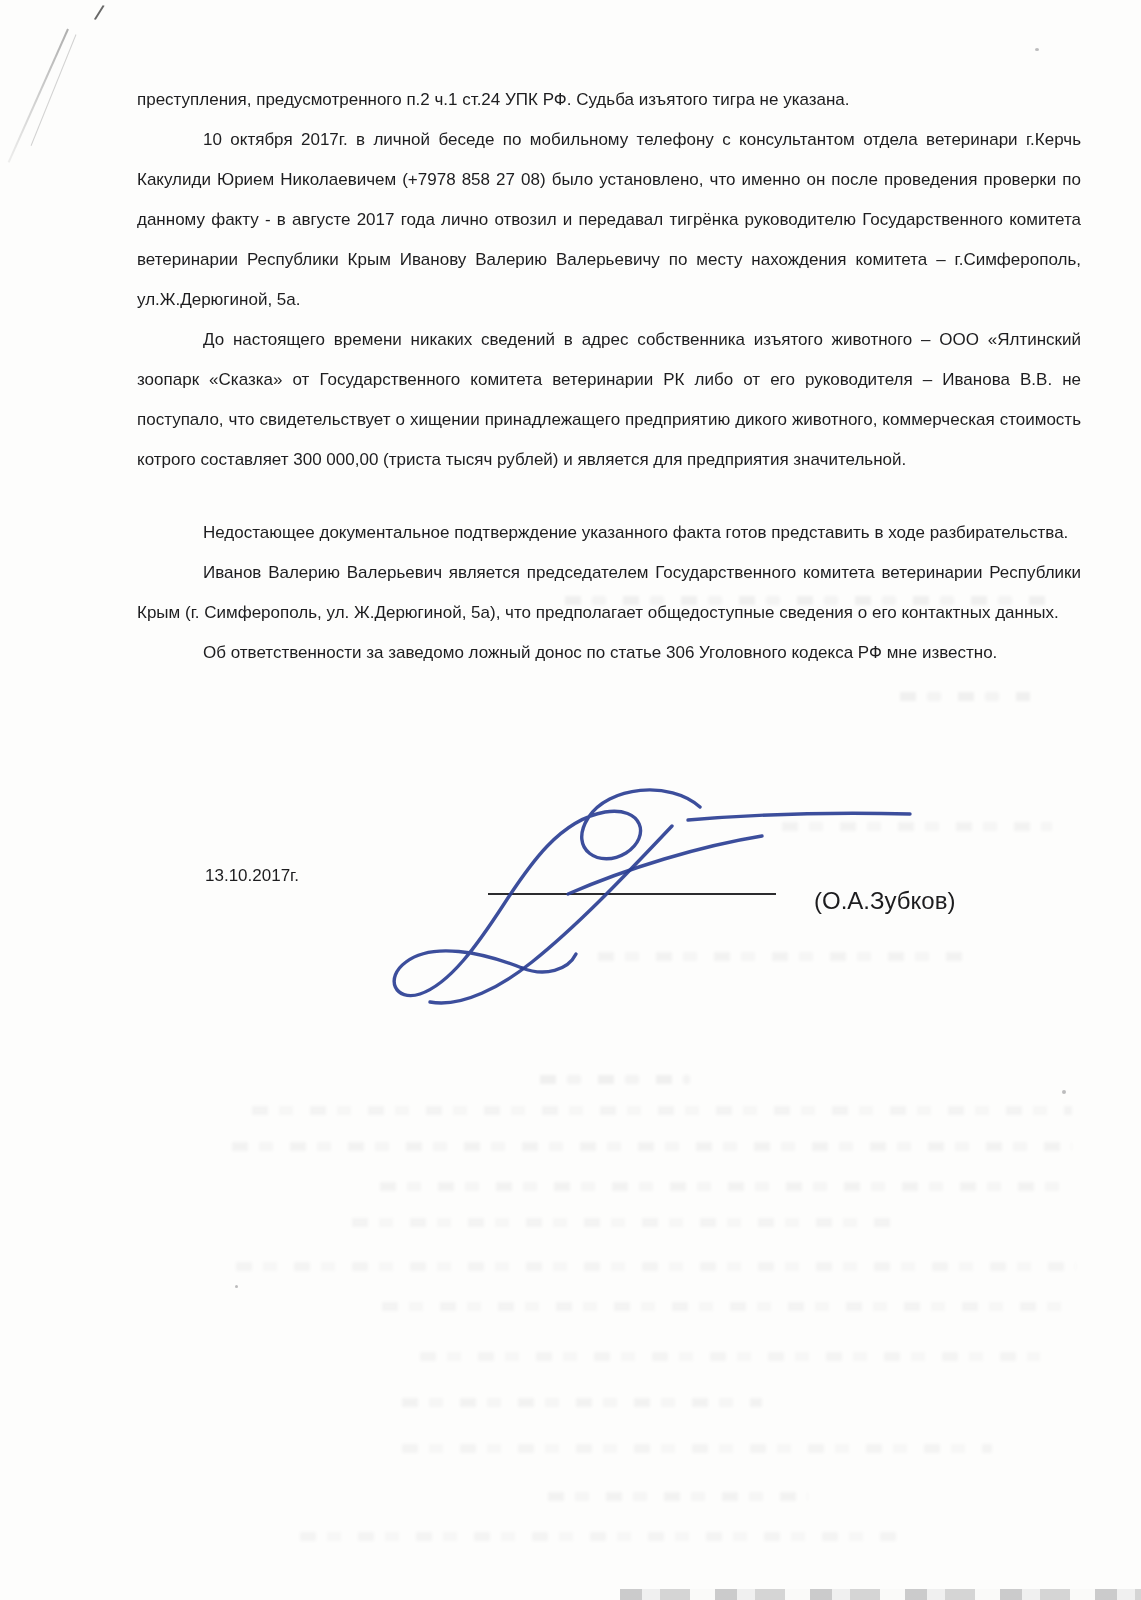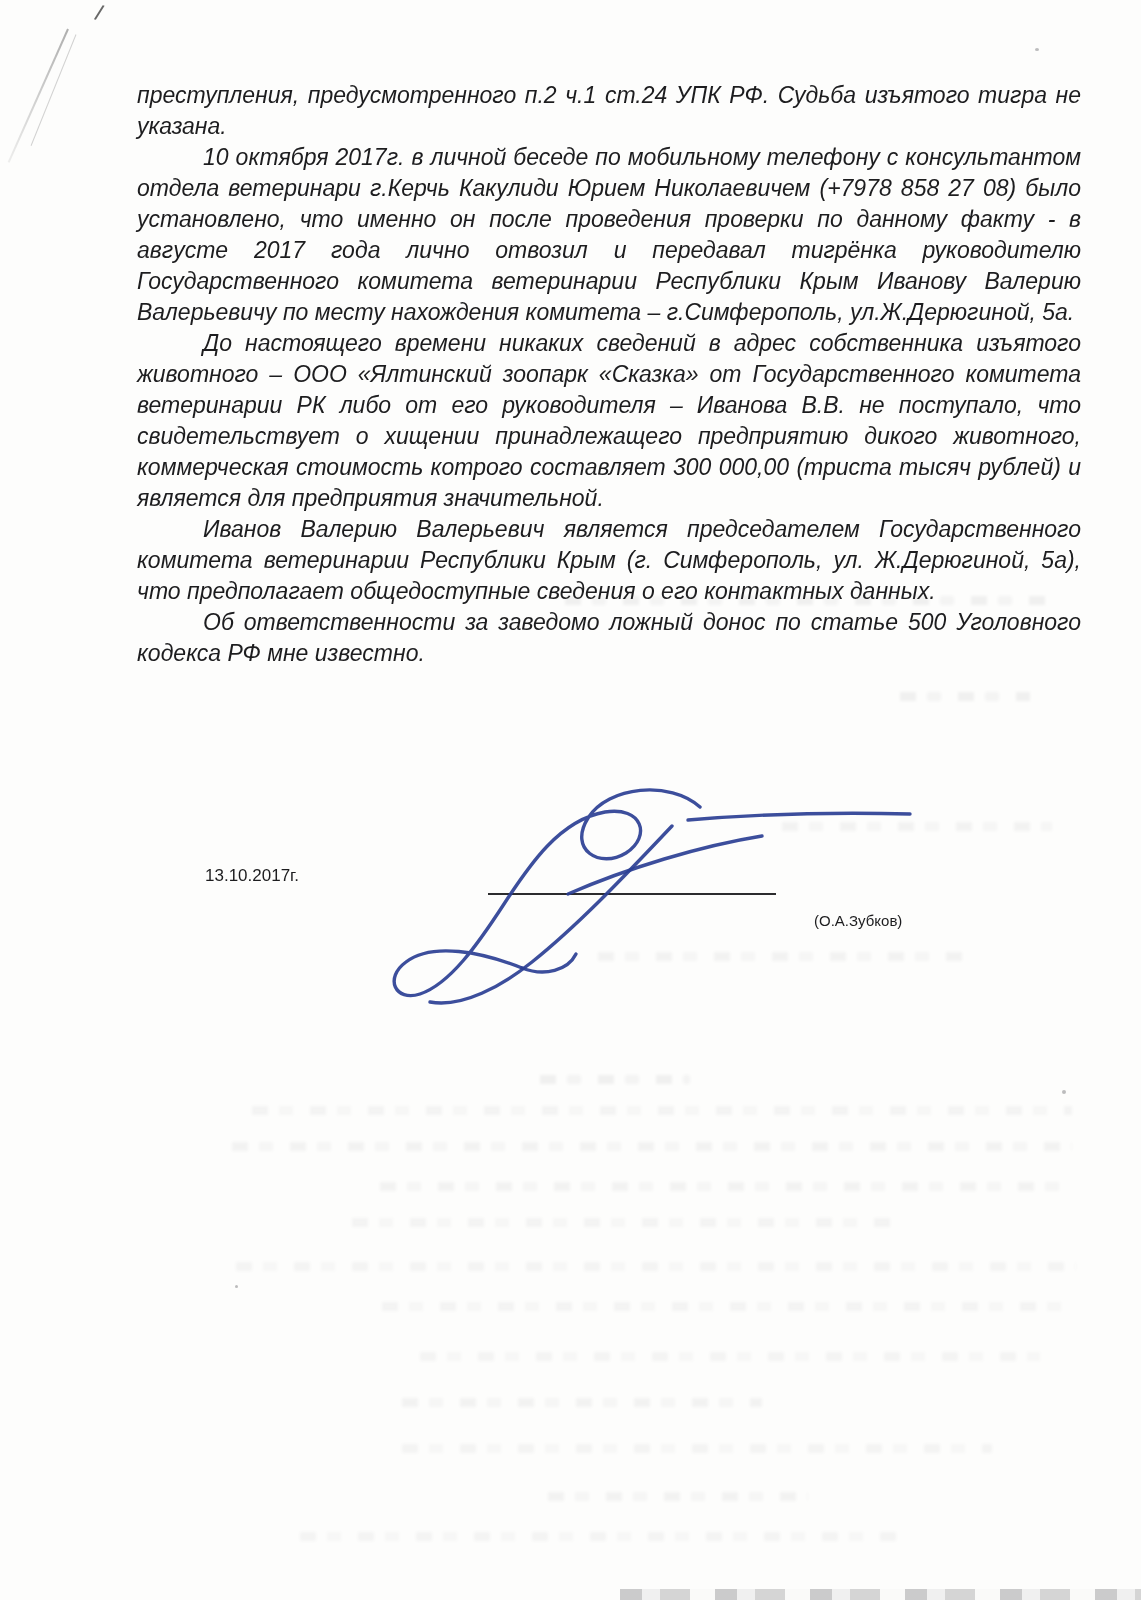--- a/index.html
+++ b/index.html
@@ -12,24 +12,23 @@
     font-family: "Liberation Sans", sans-serif;
     color: #1d1d1f;
   }
 
   
   .content {
     position: absolute;
     left: 137px;
     top: 80px;
     width: 944px;
-    font-size: 23px;
-    line-height: 31px;
+    font-size: 17px;
+    line-height: 40px;
     text-align: justify;
-    font-style: italic;
   }
   .para { margin: 0; text-indent: 66px; }
   .para.noindent { text-indent: 0; }
   .para.gap-before { margin-top: 33px; }
 
   
   .sig-date {
     position: absolute;
     left: 205px;
     top: 866px;
@@ -39,22 +38,22 @@
     position: absolute;
     left: 488px;
     top: 838px;
     width: 288px;
     height: 55px;
     border-bottom: 2px solid #2c2c2e;
   }
   .sig-name {
     position: absolute;
     left: 814px;
-    top: 912px;
-    font-size: 15px;
+    top: 887px;
+    font-size: 24px;
   }
   .signature-svg {
     position: absolute;
     left: 370px;
     top: 772px;
     width: 560px;
     height: 250px;
     overflow: visible;
   }
   .signature-svg path {
@@ -146,22 +145,23 @@
   <div class="crease2"></div>
   <div class="corner-mark"></div>
   <div class="speck s1"></div>
   <div class="speck s2"></div>
   <div class="speck s3"></div>
 
   <div class="content">
     <p class="para noindent">преступления, предусмотренного п.2 ч.1 ст.24 УПК РФ. Судьба изъятого тигра не указана.</p>
     <p class="para">10 октября 2017г. в личной беседе по мобильному телефону с консультантом отдела ветеринари г.Керчь Какулиди Юрием Николаевичем (+7978 858 27 08) было установлено, что именно он после проведения проверки по данному факту - в августе 2017 года лично отвозил и передавал тигрёнка руководителю Государственного комитета ветеринарии Республики Крым Иванову Валерию Валерьевичу по месту нахождения комитета – г.Симферополь, ул.Ж.Дерюгиной, 5а.</p>
     <p class="para">До настоящего времени никаких сведений в адрес собственника изъятого животного – ООО «Ялтинский зоопарк «Сказка» от Государственного комитета ветеринарии РК либо от его руководителя – Иванова В.В. не поступало, что свидетельствует  о хищении принадлежащего предприятию дикого животного, коммерческая стоимость котрого составляет 300 000,00 (триста тысяч рублей) и является для предприятия значительной.</p>
+    <p class="para gap-before">Недостающее документальное подтверждение указанного факта готов представить в ходе разбирательства.</p>
     <p class="para">Иванов Валерию Валерьевич является председателем Государственного комитета ветеринарии Республики Крым (г. Симферополь, ул. Ж.Дерюгиной, 5а), что предполагает общедоступные сведения о его контактных данных.</p>
-    <p class="para">Об ответственности за заведомо ложный донос по статье 500 Уголовного кодекса РФ мне известно.</p>
+    <p class="para">Об ответственности за заведомо ложный донос по статье 306 Уголовного кодекса РФ мне известно.</p>
   </div>
 
   <span class="sig-date">13.10.2017г.</span>
   <span class="sig-line"></span>
   <span class="sig-name">(О.А.Зубков)</span>
 
   <svg class="signature-svg" viewBox="0 0 560 250">
     <path d="M 330,35 C 300,8 238,14 218,46 C 198,78 230,97 256,81 C 282,64 272,34 235,40 C 190,48 160,92 134,132 C 108,172 80,212 50,222 C 25,230 14,206 36,190 C 62,170 112,180 152,196" stroke="#2b3f94"></path>
     <path d="M 302,54 C 262,96 212,150 162,190 C 132,214 92,236 60,230" stroke="#2b3f94"></path>
     <path d="M 318,48 C 390,42 468,40 540,42" stroke="#2b3f94"></path>

